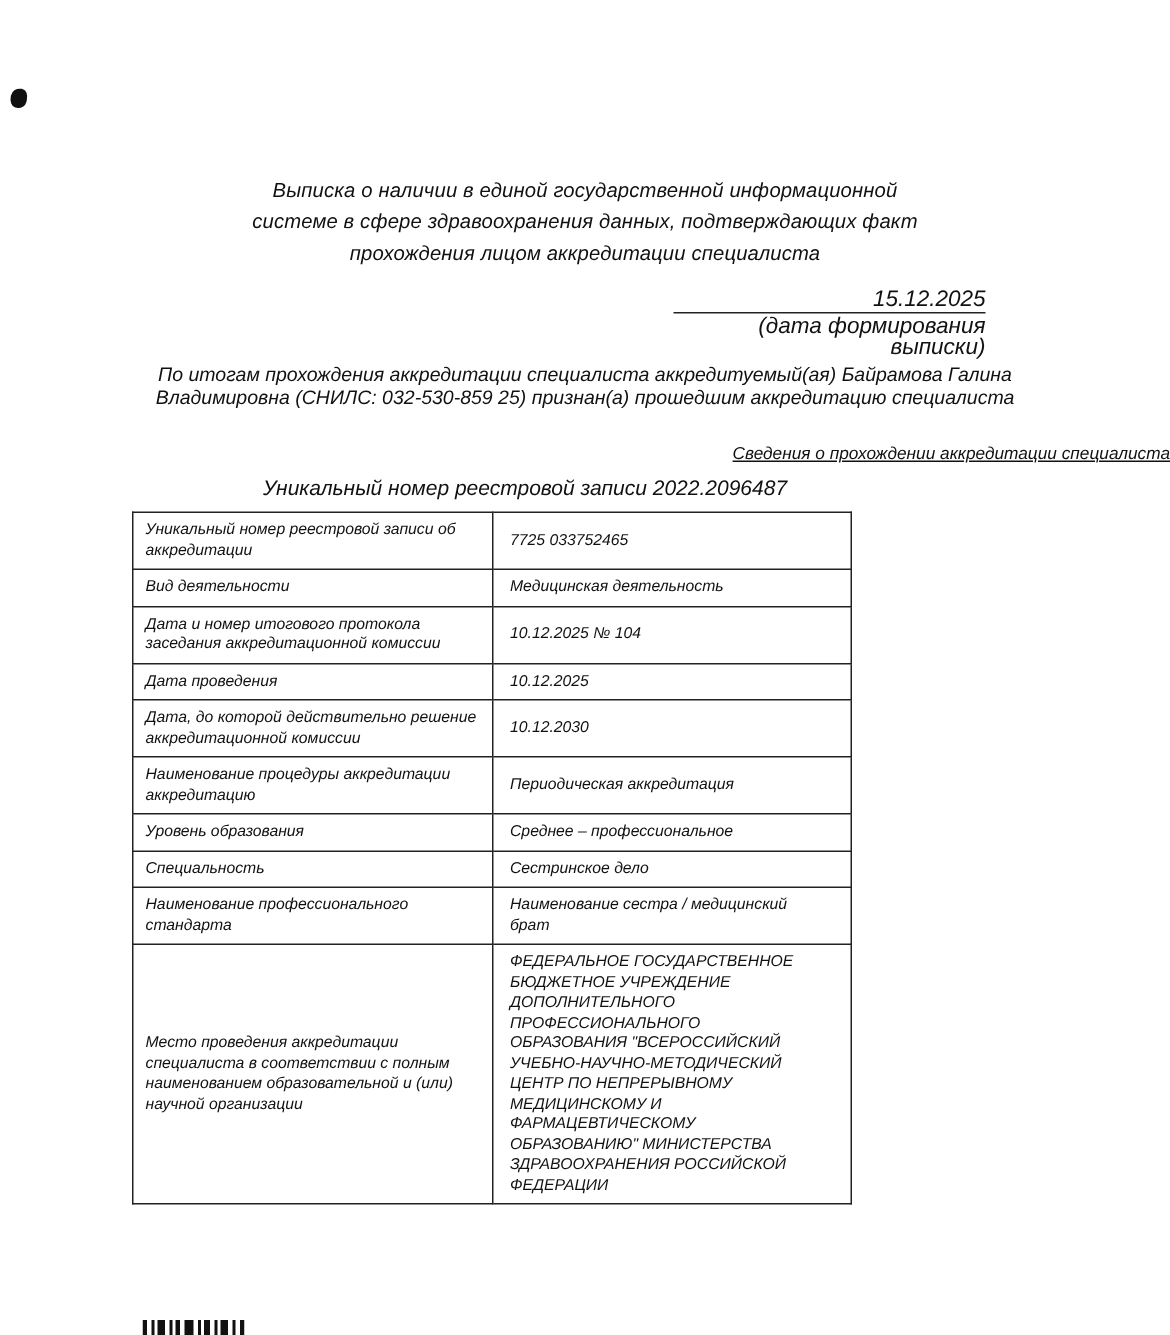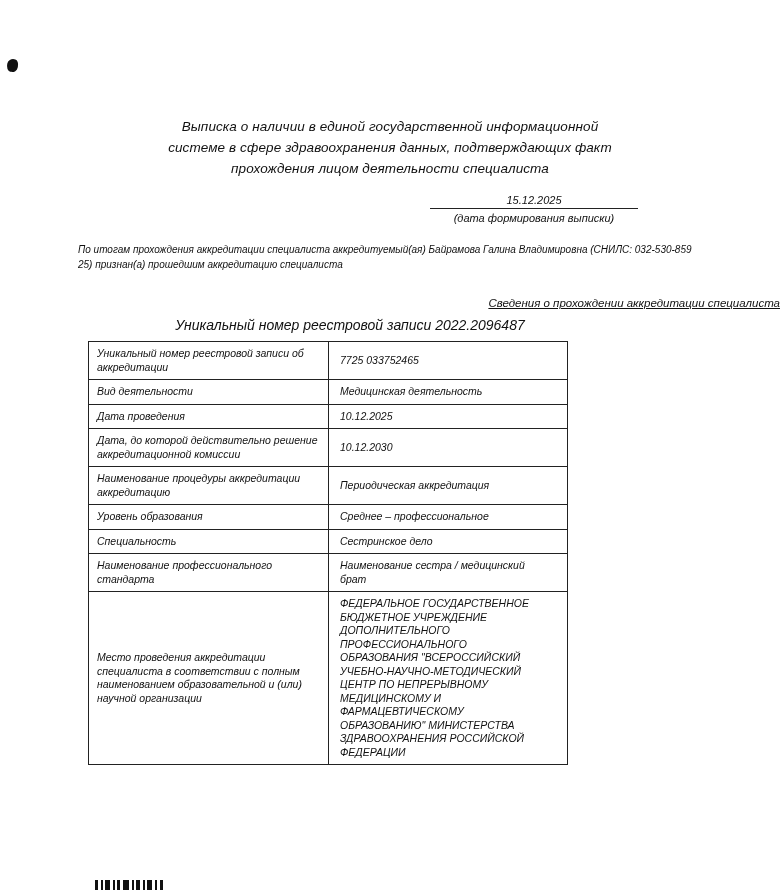--- a/index.html
+++ b/index.html
@@ -27,29 +27,29 @@
     border-radius:60% 40% 55% 45% / 50% 55% 45% 60%;
     transform:rotate(12deg);
   }
   .doc-title {
     position:absolute; top:88px; left:0; width:780px;
     text-align:center;
     font-size:13.5px; line-height:21px;
     letter-spacing:0.1px;
   }
   .date-block {
-    position:absolute; top:165px; left:430px; width:208px;
-    text-align:center; font-size:11px; line-height:14px;
+    position:absolute; top:165px; left:449px; width:208px;
+    text-align:right; font-size:15px; line-height:14px;
   }
   .date-value { display:block; padding-bottom:1px; border-bottom:1.6px solid var(--line); }
   .date-caption { display:block; padding-top:2px; }
   .intro {
     position:absolute; top:214px; left:78px; width:624px;
-    margin:0; 
-    font-size:10px; line-height:15px;
+    margin:0; text-align:center;
+    font-size:13px; line-height:15px;
   }
   .section-heading {
     position:absolute; top:269px; left:0; width:780px;
     text-align:right; font-size:11.5px;
     text-decoration:underline;
   }
   .registry-heading {
     position:absolute; top:289px; left:0; width:700px;
     text-align:center; font-size:14px;
   }
@@ -75,21 +75,21 @@
 </head>
 <body>
 
 <div class="page">
 
   <div class="ink-blob"></div>
 
   <div class="doc-title">
     <div>Выписка о наличии в единой государственной информационной</div>
     <div>системе в сфере здравоохранения данных, подтверждающих факт</div>
-    <div>прохождения лицом деятельности специалиста</div>
+    <div>прохождения лицом аккредитации специалиста</div>
   </div>
 
   <div class="date-block">
     <span class="date-value">15.12.2025</span>
     <span class="date-caption">(дата формирования выписки)</span>
   </div>
 
   <p class="intro">По итогам прохождения аккредитации специалиста аккредитуемый(ая) Байрамова Галина Владимировна (СНИЛС: 032-530-859 25) признан(а) прошедшим аккредитацию специалиста</p>
 
   <div class="section-heading">Сведения о прохождении аккредитации специалиста</div>
@@ -98,20 +98,24 @@
 
   <table class="acc-table">
     <tbody>
         <tr>
           <td class="label-cell">Уникальный номер реестровой записи об аккредитации</td>
           <td class="value-cell">7725 033752465</td>
         </tr>
         <tr>
           <td class="label-cell">Вид деятельности</td>
           <td class="value-cell">Медицинская деятельность</td>
+        </tr>
+        <tr>
+          <td class="label-cell">Дата и номер итогового протокола заседания аккредитационной комиссии</td>
+          <td class="value-cell">10.12.2025 № 104</td>
         </tr>
         <tr>
           <td class="label-cell">Дата проведения</td>
           <td class="value-cell">10.12.2025</td>
         </tr>
         <tr>
           <td class="label-cell">Дата, до которой действительно решение аккредитационной комиссии</td>
           <td class="value-cell">10.12.2030</td>
         </tr>
         <tr>

